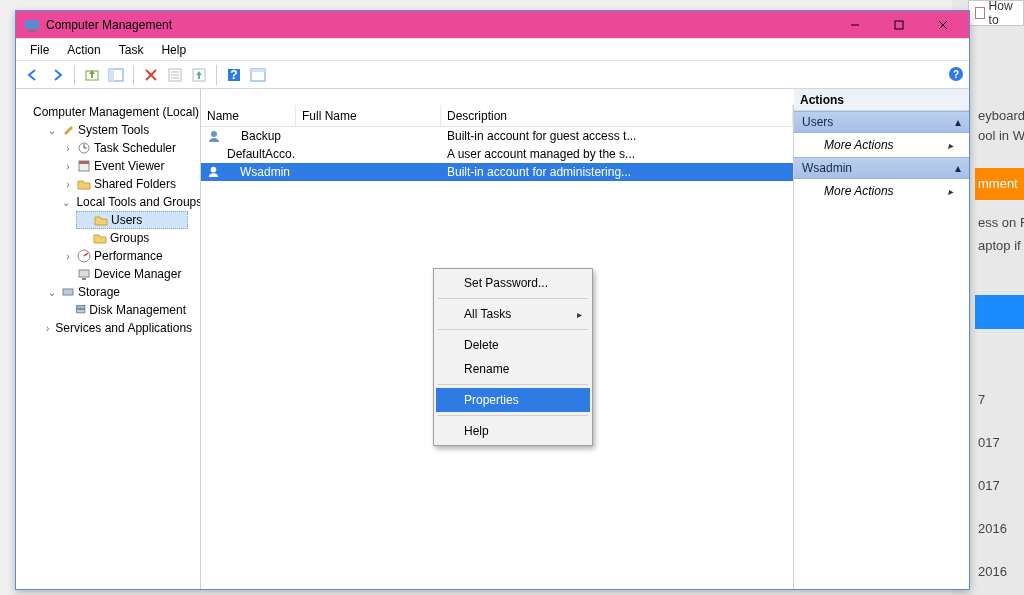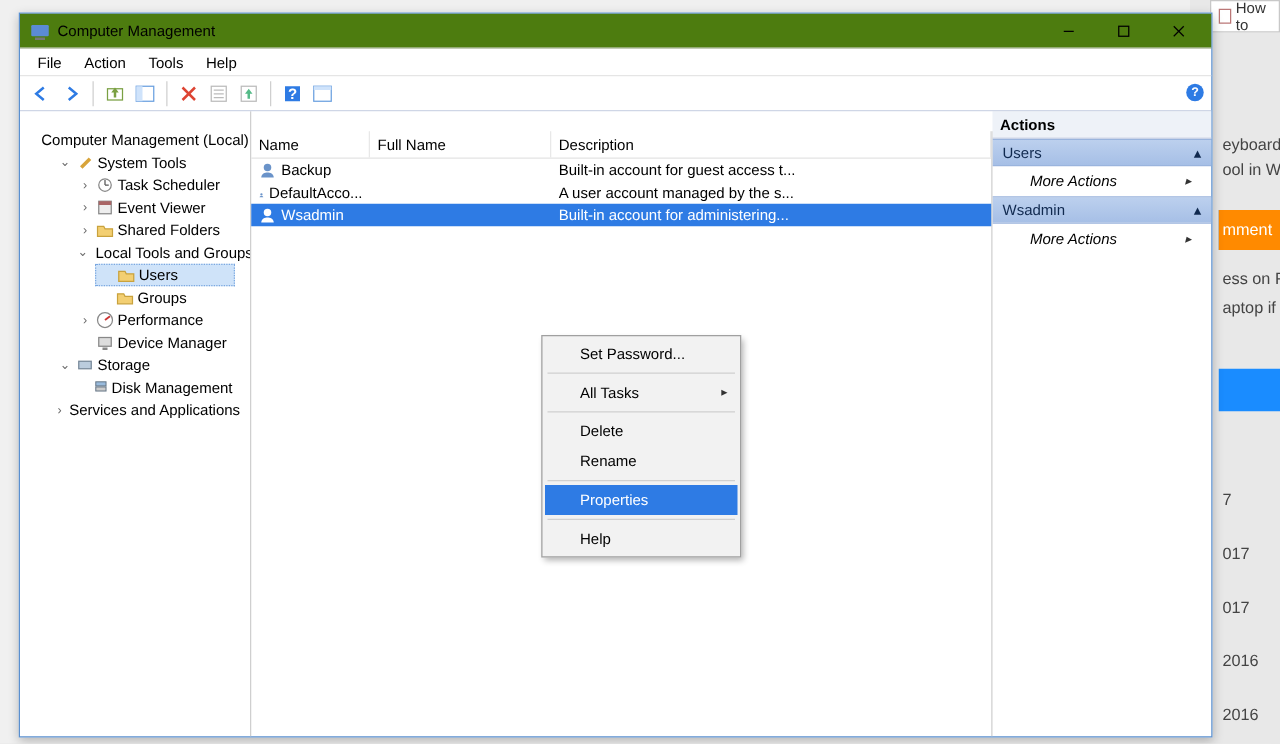--- a/index.html
+++ b/index.html
@@ -10,21 +10,21 @@
   .bg-tab { position:absolute; left:968px; top:0; height:26px; width:56px; background:#fff;
             border:1px solid #c8c8c8; display:flex; align-items:center; padding:0 6px; color:#333; }
   .bg-page { position:absolute; left:975px; top:26px; right:0; height:570px; background:#fff; }
   .bg-line { position:absolute; left:978px; color:#444; font-size:13px; white-space:nowrap; }
   .bg-btn  { position:absolute; left:975px; width:49px; height:32px; background:#1a8cff; }
 
   
   .win { position:absolute; left:15px; top:10px; width:955px; height:580px;
          background:#fff; border:1px solid #5a8fcf; box-shadow:0 3px 8px rgba(0,0,0,.25); }
   .titlebar { height:28px; display:flex; align-items:center; padding:0 4px 0 8px;
-              background:#4d7c0f; border-bottom:1px solid #dcdcdc; }
+              background:#ec4899; border-bottom:1px solid #dcdcdc; }
   .titlebar .icon { width:16px; height:16px; margin-right:6px; display:inline-block; }
   .titlebar .title { flex:1; color:#000; }
   .winbtns { display:flex; }
   .winbtn { width:44px; height:24px; display:flex; align-items:center; justify-content:center;
             color:#333; }
   .winbtn svg { width:10px; height:10px; }
 
   .menubar { height:22px; display:flex; align-items:center; gap:2px; padding-left:6px;
              border-bottom:1px solid #e5e5e5; }
   .menuitem { padding:2px 8px; color:#000; }
@@ -50,21 +50,21 @@
   .tico { width:14px; height:14px; display:inline-block; }
   .tn.sel { background:#cfe3f9; border:1px dotted #7aa7e0; }
 
   .listpane { flex:1; border-right:1px solid #cfcfcf; display:flex; flex-direction:column;
               position:relative;margin-top:16px; }
   .lh { height:22px; display:flex; align-items:center; border-bottom:1px solid #e3e3e3; }
   .lhcell { padding:0 6px; color:#000; border-right:1px solid #e8e8e8; height:100%;
             display:flex; align-items:center; }
   .lbody { flex:1; }
   .lrow { height:18px; display:flex; align-items:center; color:#000; }
-  .lrow .c { padding:0 6px; display:flex; align-items:center; gap:4px; overflow:hidden;
+  .lrow .c { padding:0 6px; display:flex; align-items:center; gap:20px; overflow:hidden;
              white-space:nowrap; text-overflow:ellipsis; }
   .uicon { width:14px; height:14px; display:inline-block; }
   .lrow.sel { background:#2e7be4; color:#fff; }
 
   
   .ctx { position:absolute; left:232px; top:163px; width:160px; background:#f2f2f2;
          border:1px solid #a0a0a0; box-shadow:2px 3px 5px rgba(0,0,0,.3); padding:2px; z-index:10; }
   .ctx .mi { height:24px; display:flex; align-items:center; padding:0 24px 0 28px; color:#000;
              position:relative; }
   .ctx .mi.hl { background:#2e7be4; color:#fff; }
@@ -137,21 +137,21 @@
               <line x1="1" y1="1" x2="9" y2="9" stroke="#000"></line>
               <line x1="9" y1="1" x2="1" y2="9" stroke="#000"></line>
             </svg>
         </div>
       </div>
     </div>
 
     <div class="menubar">
       <div class="menuitem">File</div>
       <div class="menuitem">Action</div>
-      <div class="menuitem">Tools</div>
+      <div class="menuitem">Task</div>
       <div class="menuitem">Help</div>
     </div>
 
     <div class="toolbar">
       <div class="tbtn">
           <svg class="tbico" viewBox="0 0 16 16">
             <path d="M10 3 L4 8 L10 13" fill="none" stroke="#2e7be4" stroke-width="2"></path>
           </svg>
         </div>
       <div class="tbtn">

